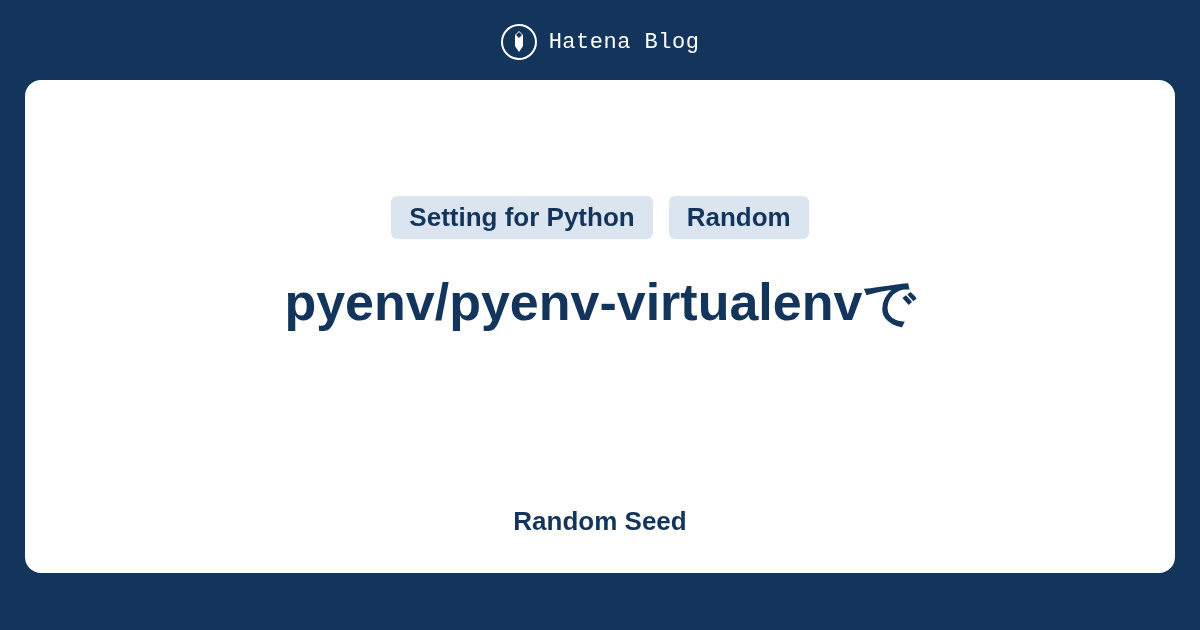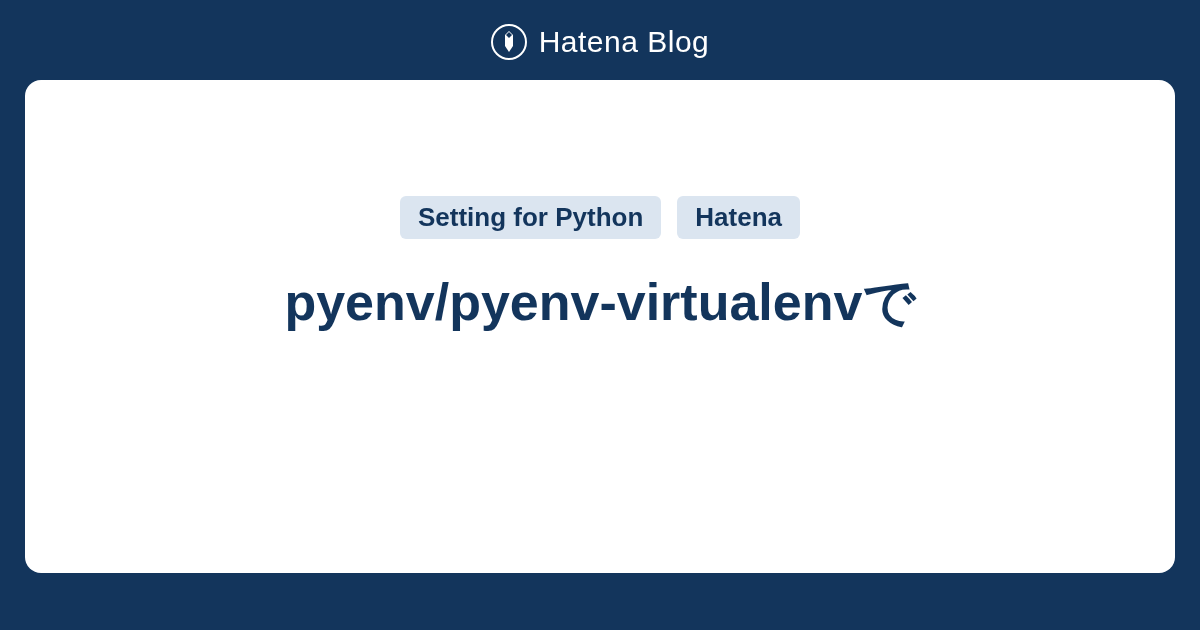--- a/index.html
+++ b/index.html
@@ -25,24 +25,25 @@
       color: #ffffff;
     }
     .logo-icon {
       width: 36px;
       height: 36px;
       display: flex;
       align-items: center;
       justify-content: center;
     }
     .logo-text {
-      font-size: 30px;
+      font-size: 22px;
       font-weight: 500;
       color: #ffffff;
       letter-spacing: 0.5px;
+      font-family: Liberation Mono, monospace;
     }
     .card {
       background-color: #ffffff;
       border-radius: 16px;
       width: 1150px;
       height: 493px;
       display: flex;
       flex-direction: column;
       align-items: center;
       justify-content: center;
@@ -88,19 +89,20 @@
       <path d="M18 7 L14 11 L14 22 L18 28 L22 22 L22 11 Z" fill="#ffffff"></path>
       <path d="M15 11 L18 8 L21 11 L18 14 Z" fill="#13355c"></path>
     </svg>
   </span>
   <span class="logo-text">Hatena Blog</span>
 </div>
 
 <div class="card">
   <div class="tags">
     <span class="tag">Setting for Python</span>
-    <span class="tag">Hatena</span>
+    <span class="tag">Random</span>
   </div>
   <div class="title">
     <span>pyenv/pyenv-virtualenvで</span><br>
     <br>
   </div>
+  <div class="blog-name">Random Seed</div>
 </div>
 
 </body></html>

